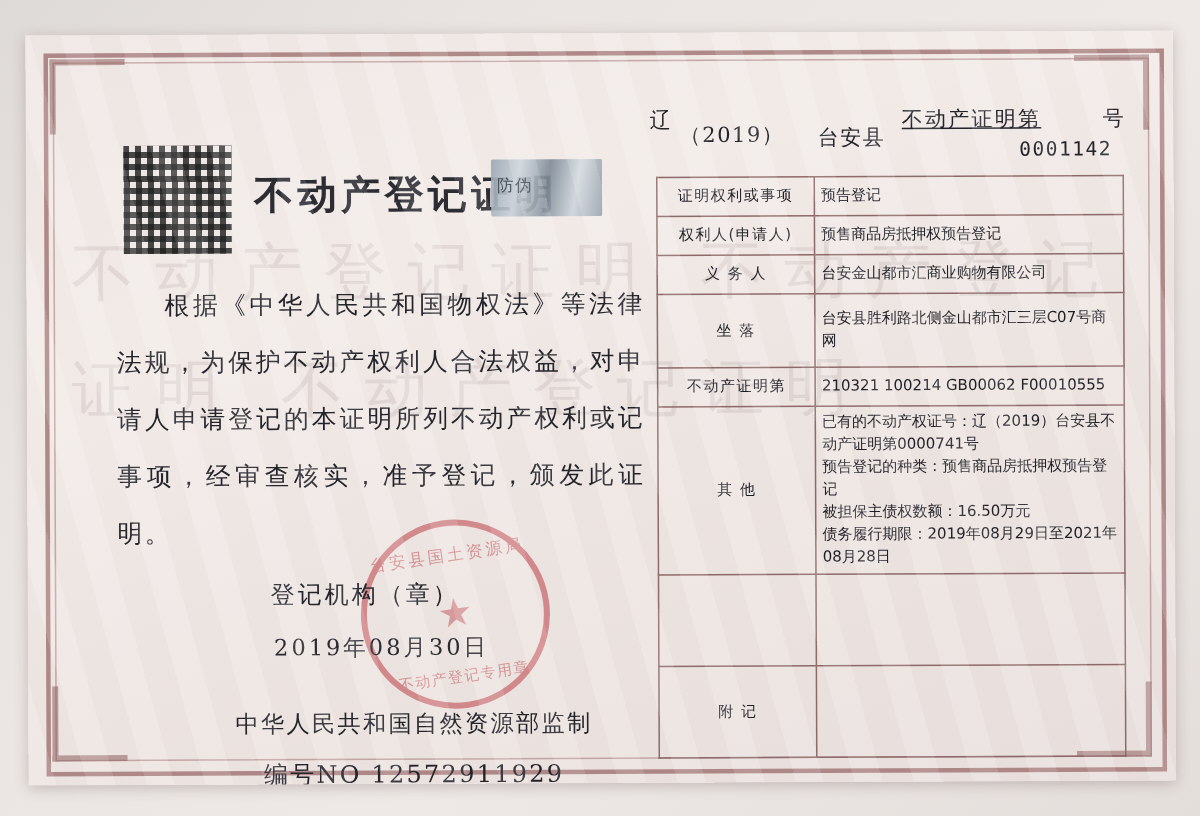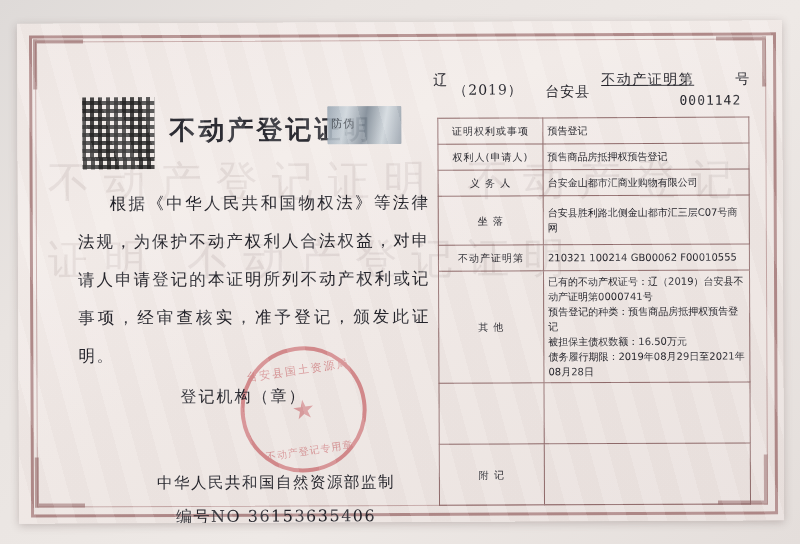--- a/index.html
+++ b/index.html
@@ -326,25 +326,26 @@
         <span class="indent">根据《中华人民共和国物权法》等法律法规，为保护不动产权利人合法权益，对申请人申请登记的本证明所列不动产权利或记事项，经审查核实，准予登记，颁发此证明。</span>
       </div>
 
       <div class="seal">
         <div class="seal-top">台安县国土资源局</div>
         <div class="seal-star">★</div>
         <div class="seal-bottom">不动产登记专用章</div>
       </div>
 
       <div class="org-line">登记机构（章）</div>
+      <div class="date-line">2019年08月30日</div>
 
       <div class="footer-org">中华人民共和国自然资源部监制</div>
       <div class="footer-no">
         <span>编号NO</span>
-        <span>36153635406</span>
+        <span>12572911929</span>
       </div>
     </div>
 
     <div class="right-panel">
       <div class="rp-head">
         <span class="prov">辽</span>
         <span class="year">
           <span>（</span><span>2019</span><span>）</span>
         </span>
         <span class="county">台安县</span>

